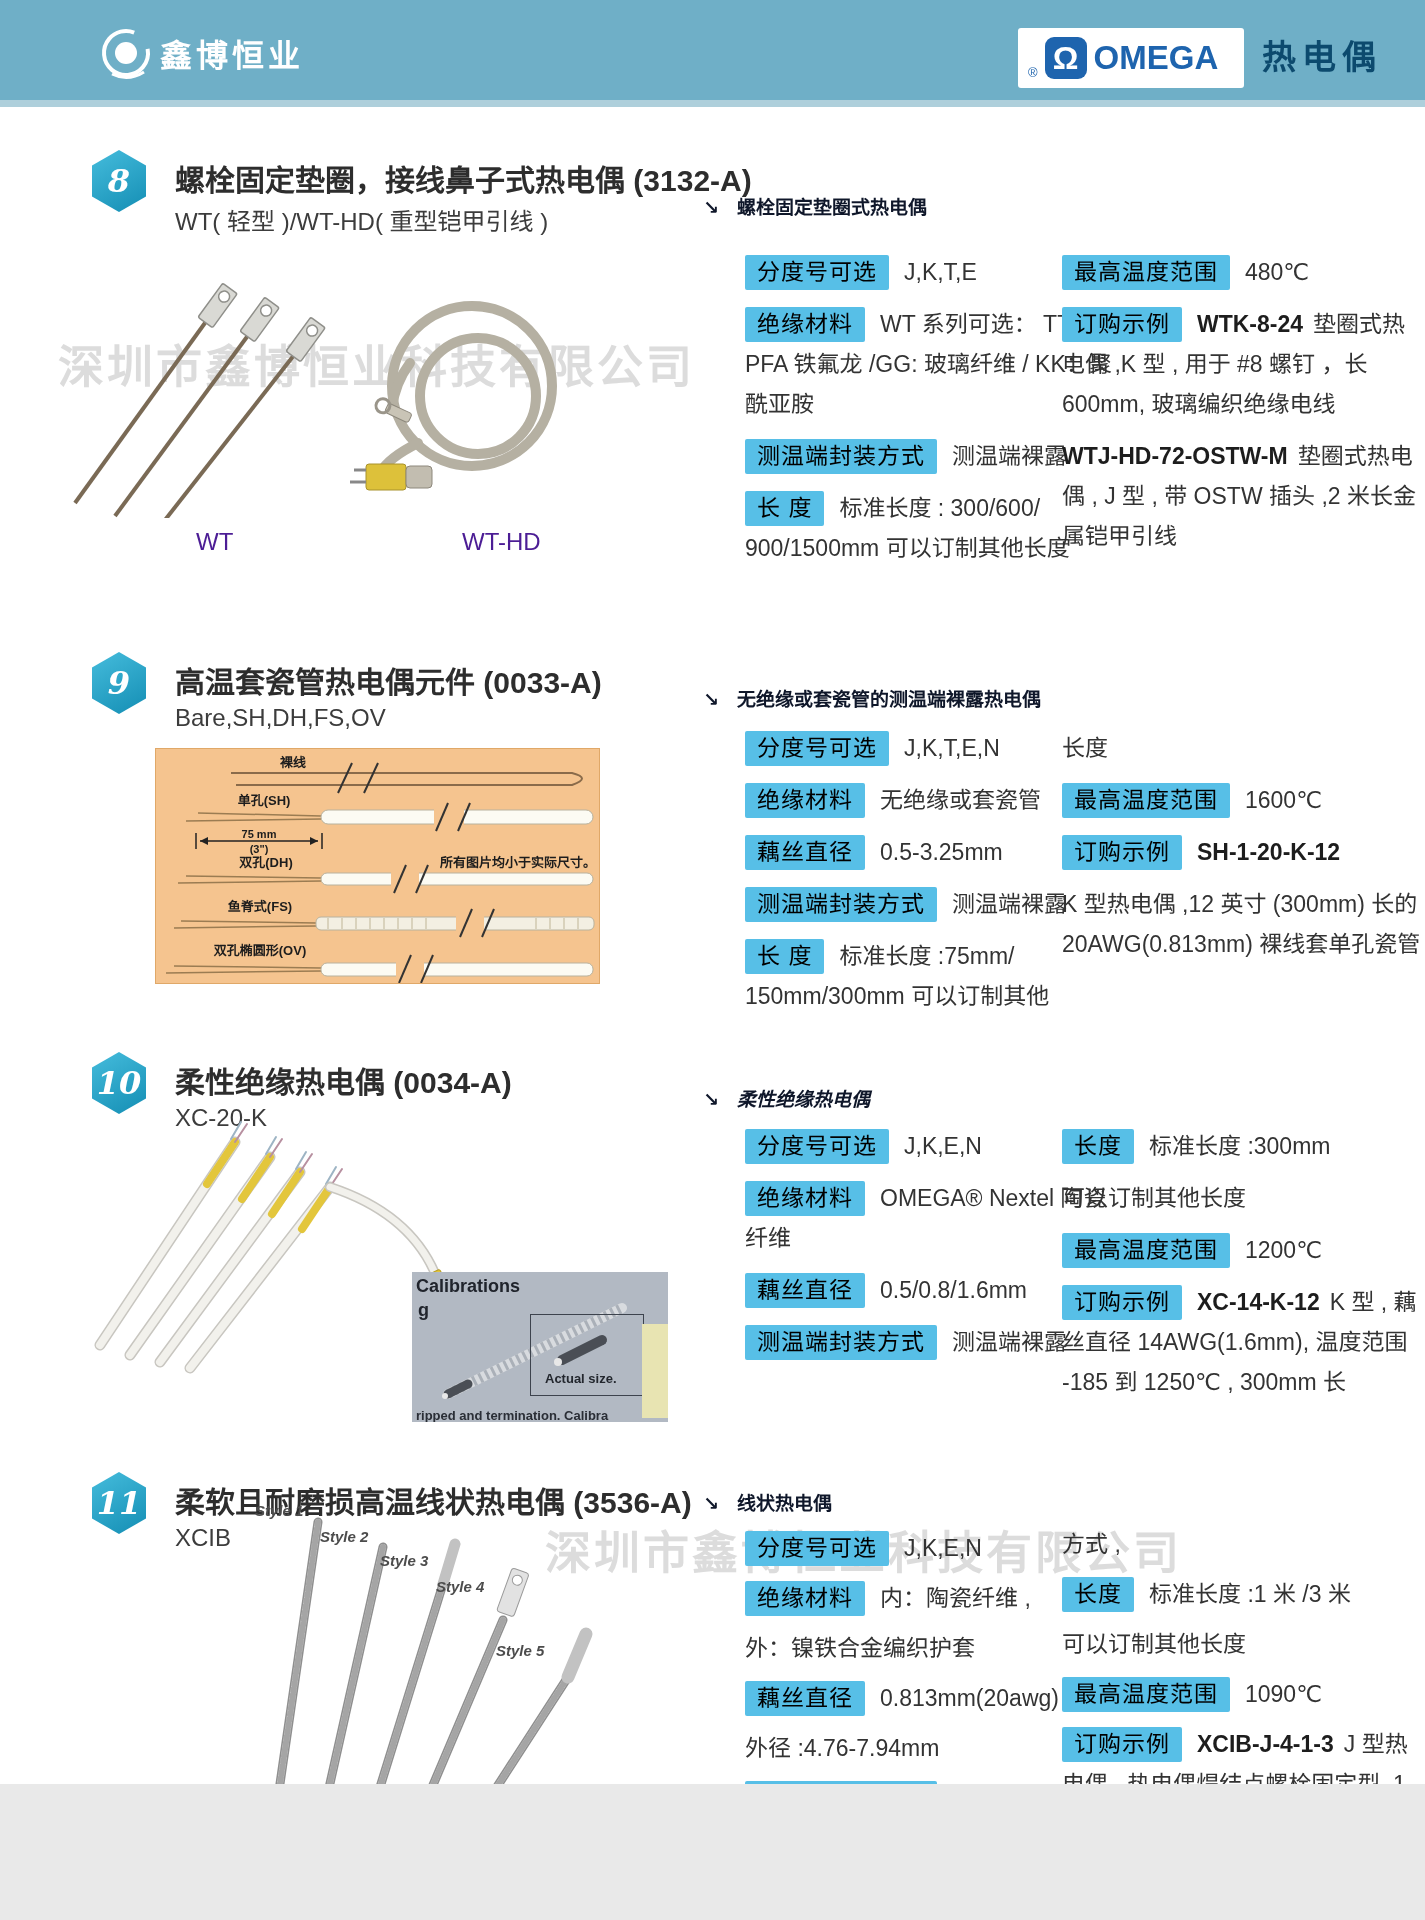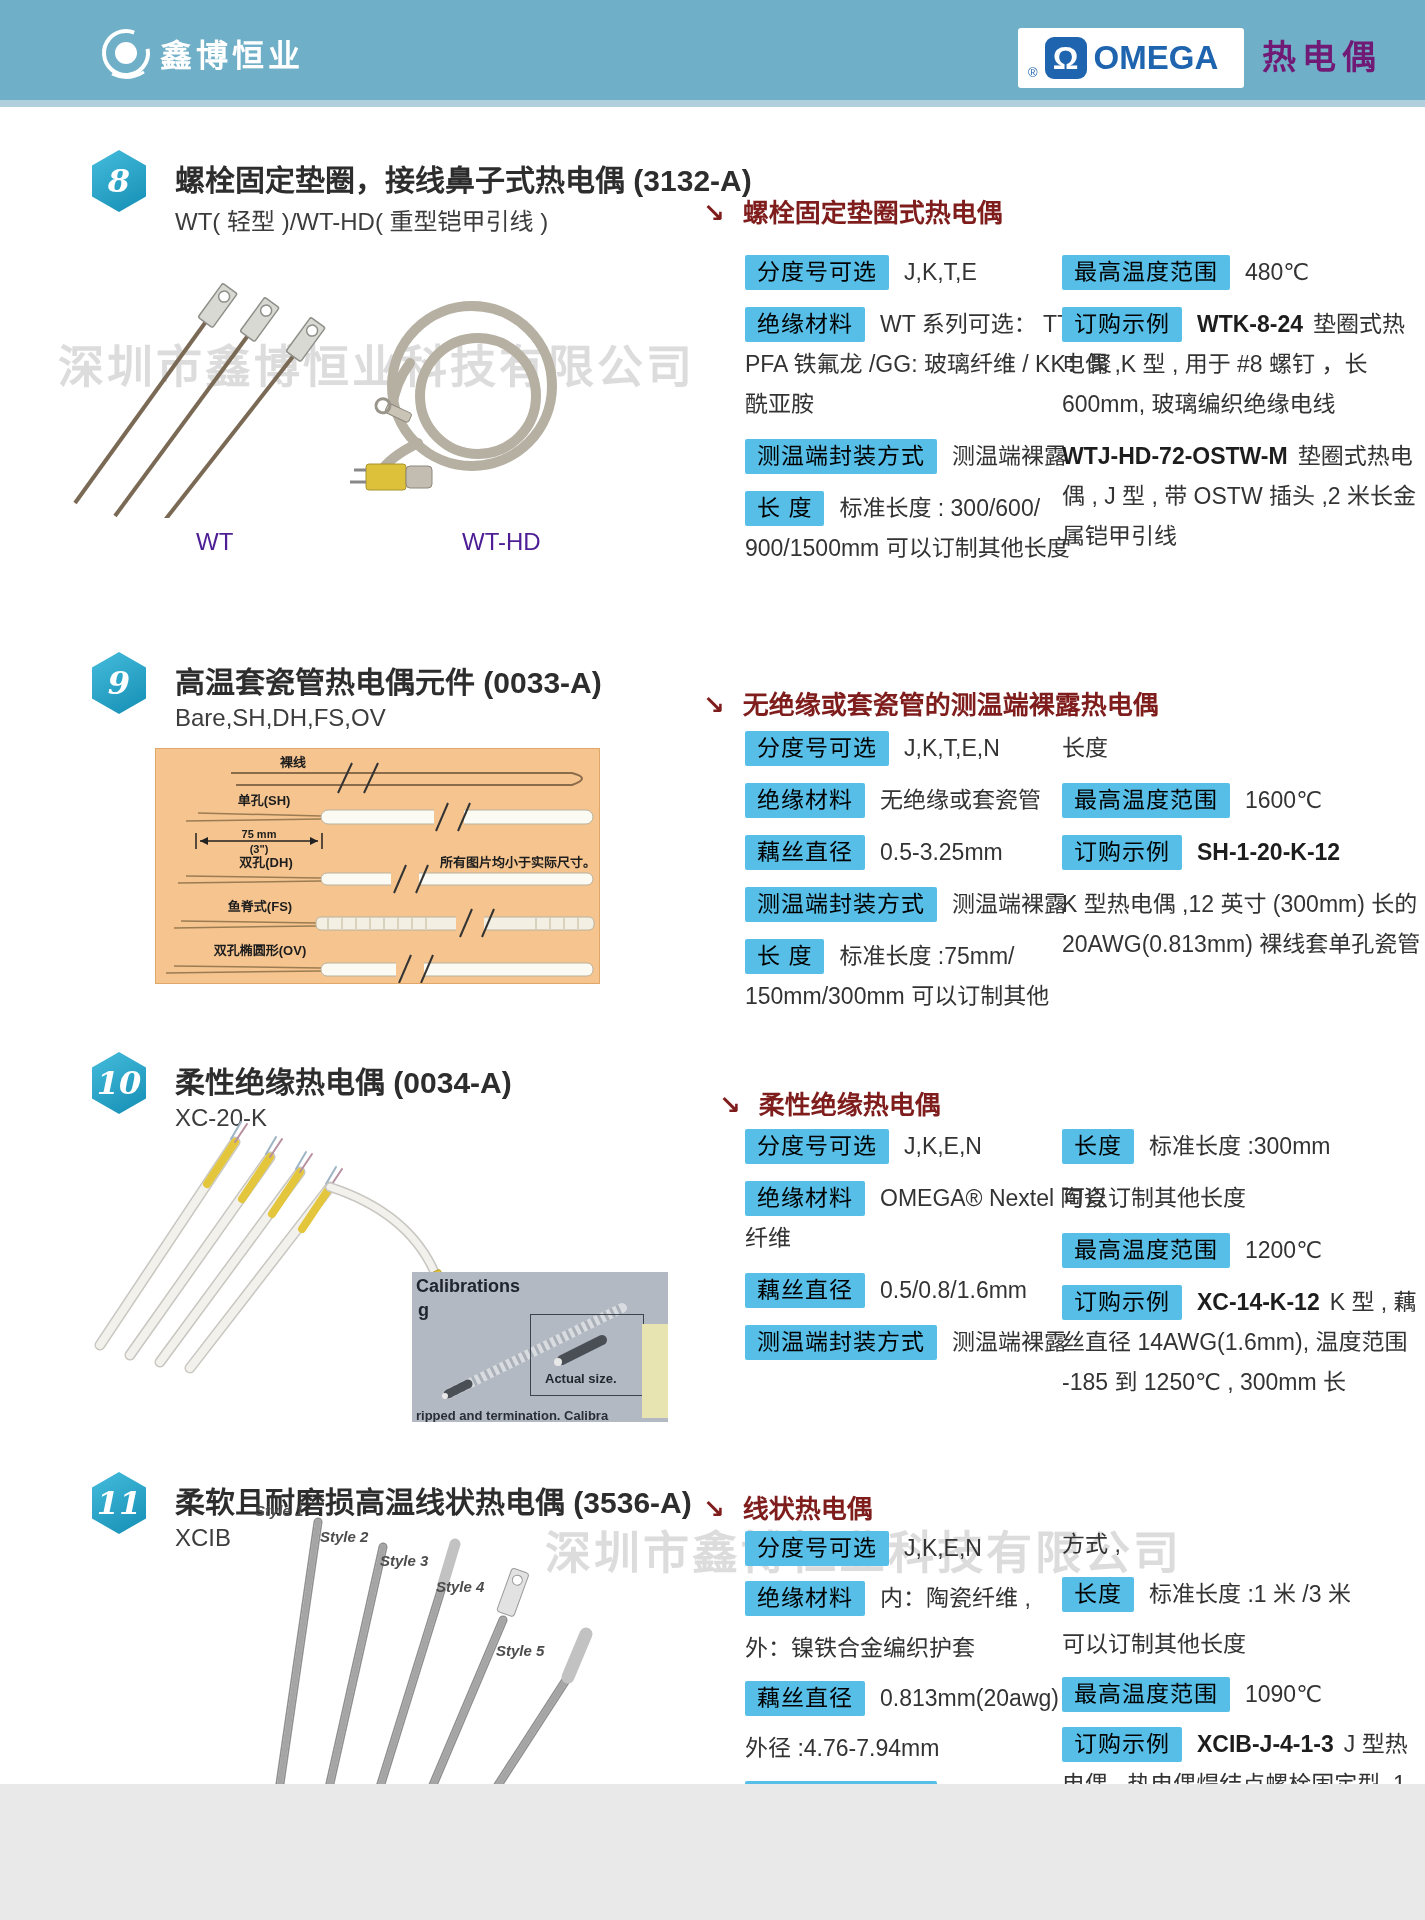--- a/index.html
+++ b/index.html
@@ -10,38 +10,38 @@
   
   .hdr{position:absolute;left:0;top:0;width:1425px;height:100px;background:#6fafc7;}
   .hdr-strip{position:absolute;left:0;top:100px;width:1425px;height:7px;background:#aecfdb;}
   .logo-name{position:absolute;left:160px;top:30px;color:#fff;font-size:32px;font-weight:bold;letter-spacing:4px;}
   .omega-box{position:absolute;left:1018px;top:28px;width:226px;height:60px;background:#fff;border-radius:3px;
              display:flex;align-items:center;padding:0 10px;box-sizing:border-box;gap:7px;}
   .omega-reg{font-size:13px;color:#1e64ae;align-self:flex-end;margin-bottom:8px;}
   .omega-mark{width:42px;height:42px;background:#1e64ae;border-radius:9px;color:#fff;font-size:32px;font-weight:bold;
               display:flex;align-items:center;justify-content:center;}
   .omega-text{font-size:33px;font-weight:bold;color:#1e64ae;}
-  .hdr-cat{position:absolute;left:1262px;top:30px;color:#701a75;font-size:34px;font-weight:bold;letter-spacing:6px;}
+  .hdr-cat{position:absolute;left:1262px;top:30px;color:#0c4a6e;font-size:34px;font-weight:bold;letter-spacing:6px;}
   .ftr{position:absolute;left:0;top:1848px;width:1425px;height:72px;background:#6fafc7;}
   .page-num{position:absolute;left:1112px;top:1850px;color:#fff;font-size:42px;font-weight:bold;}
 
   
   .wm{position:absolute;white-space:nowrap;font-size:46px;letter-spacing:3px;color:rgba(130,130,130,0.28);font-weight:bold;}
 
   
   .badge{position:absolute;width:54px;height:62px;background:linear-gradient(150deg,#45bcdc,#148eb4);
          clip-path:polygon(50% 0,100% 25%,100% 75%,50% 100%,0 75%,0 25%);
          display:flex;align-items:center;justify-content:center;color:#fff;
          font-size:32px;font-weight:bold;font-style:italic;font-family:"DejaVu Serif",serif;}
   .sec-title{position:absolute;font-size:30px;font-weight:bold;color:#2d2d2d;}
   .sec-sub{position:absolute;font-size:24px;color:#3c3c3c;}
   .caption{position:absolute;font-size:24px;color:#4c1d95;}
 
   
-  .sec-hdr{position:absolute;font-size:26px;font-weight:bold;color:#7f1d1d;}
+  .sec-hdr{position:absolute;font-size:19px;font-weight:bold;color:#0f172a;}
   .sec-hdr .arrow{margin-right:18px;font-weight:bold;}
   .col{position:absolute;font-size:23px;line-height:40px;color:#333;}
   .col p{margin:0 0 12px;}
   .chip{display:inline-block;background:#57bfe7;color:#000000;padding:2px 12px;margin-right:15px;
         border-radius:2px;line-height:1.35;letter-spacing:1px;}
   .code{font-weight:bold;color:#1d1d1d;margin-right:10px;}
 
   
   .diagram-box{position:absolute;left:155px;top:748px;width:443px;height:234px;background:#f5c48f;border:1px solid #e0a868;}
   .diagram-box svg{display:block;}
@@ -306,21 +306,21 @@
     </svg>
     <span class="inset-t1">Calibrations</span>
     <span class="inset-t2">g</span>
     <div class="inset-frame">
       <span class="inset-actual">Actual size.</span>
     </div>
     <span class="inset-bottom">ripped and termination. Calibra</span>
     <div class="inset-strip"></div>
   </div>
 
-  <div class="sec-hdr" style="left:719px;top:1084px;">
+  <div class="sec-hdr" style="left:703px;top:1084px;font-style:italic;">
     <span class="arrow">↘</span><span>柔性绝缘热电偶</span>
   </div>
 
   <div class="col" style="left:745px;top:1126px;width:382px;">
     <p><span class="chip">分度号可选</span><span>J,K,E,N</span></p>
     <p><span class="chip">绝缘材料</span><span>OMEGA® Nextel 陶瓷纤维</span></p>
     <p><span class="chip">藕丝直径</span><span>0.5/0.8/1.6mm</span></p>
     <p><span class="chip">测温端封装方式</span><span>测温端裸露</span></p>
   </div>
 

